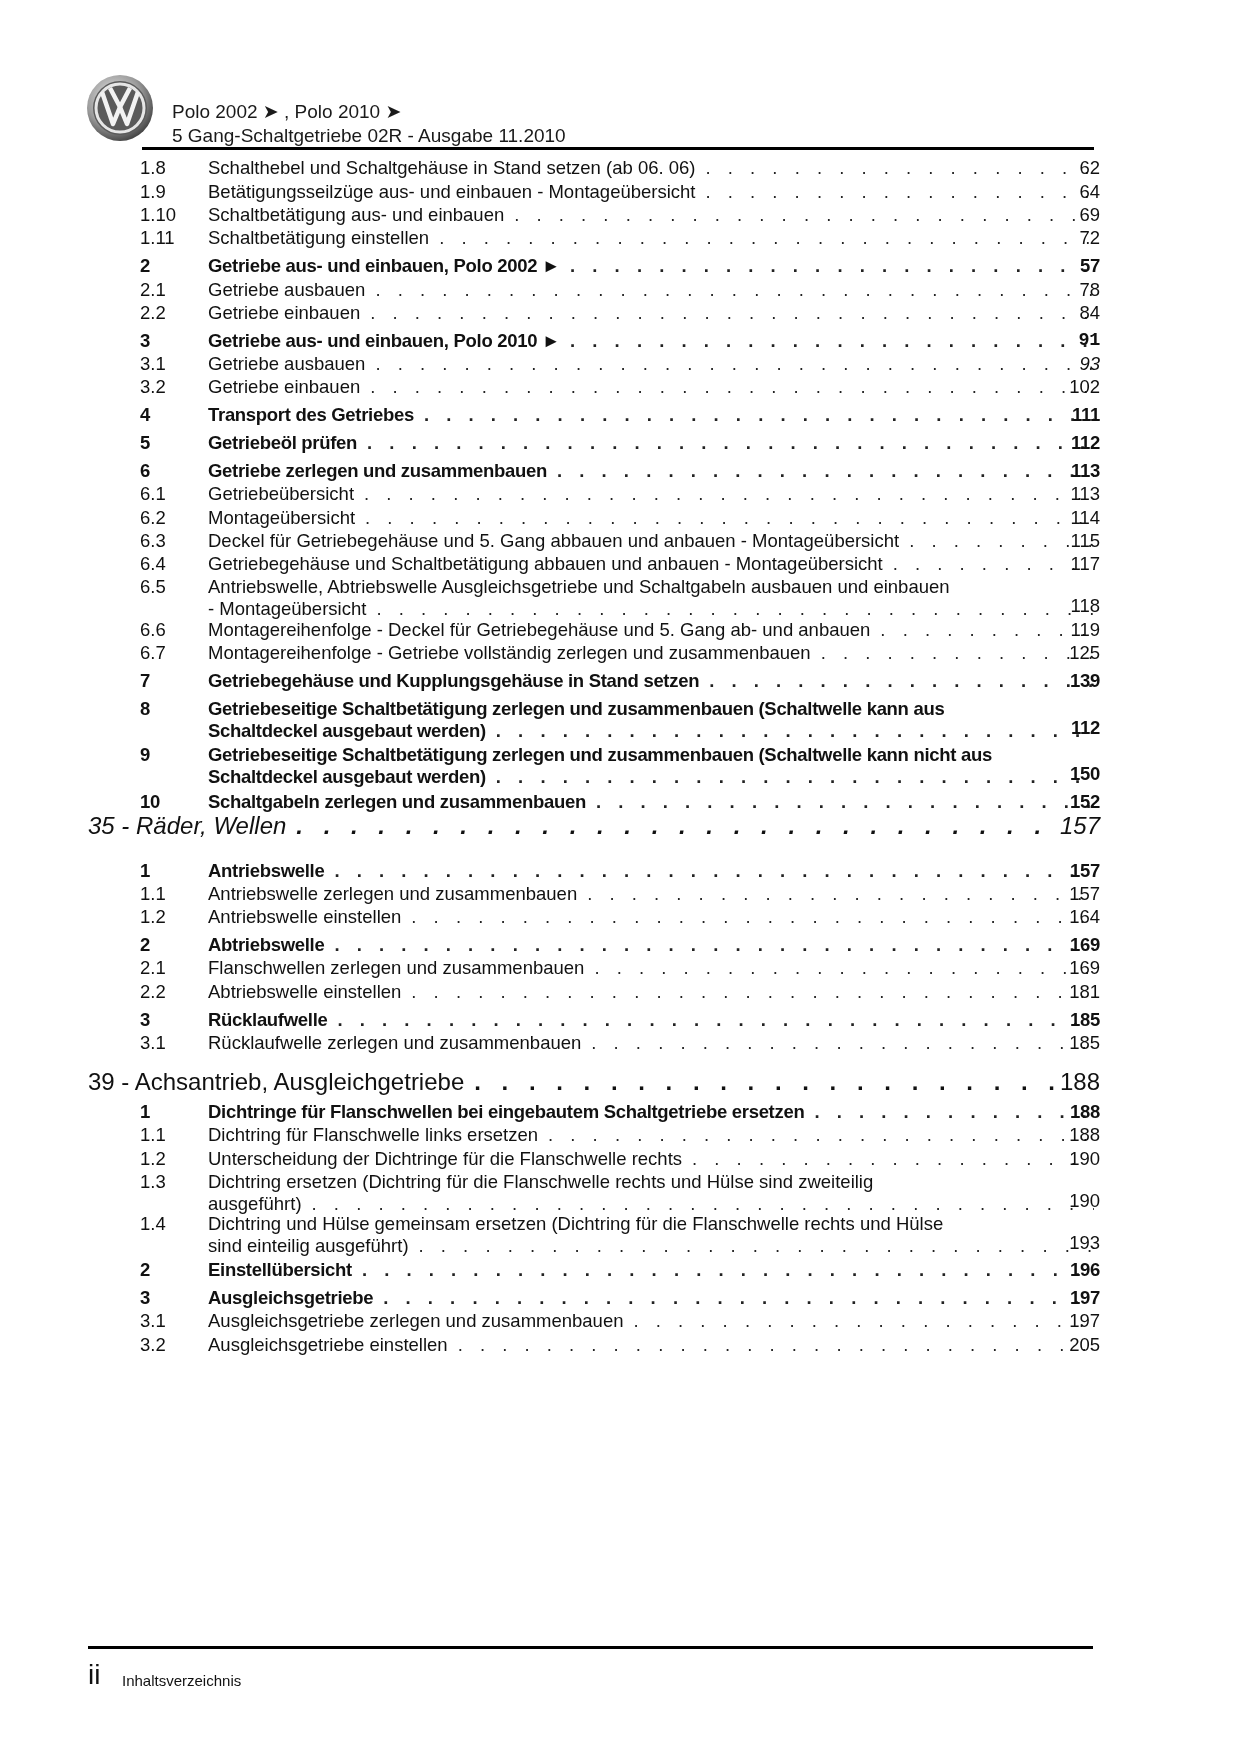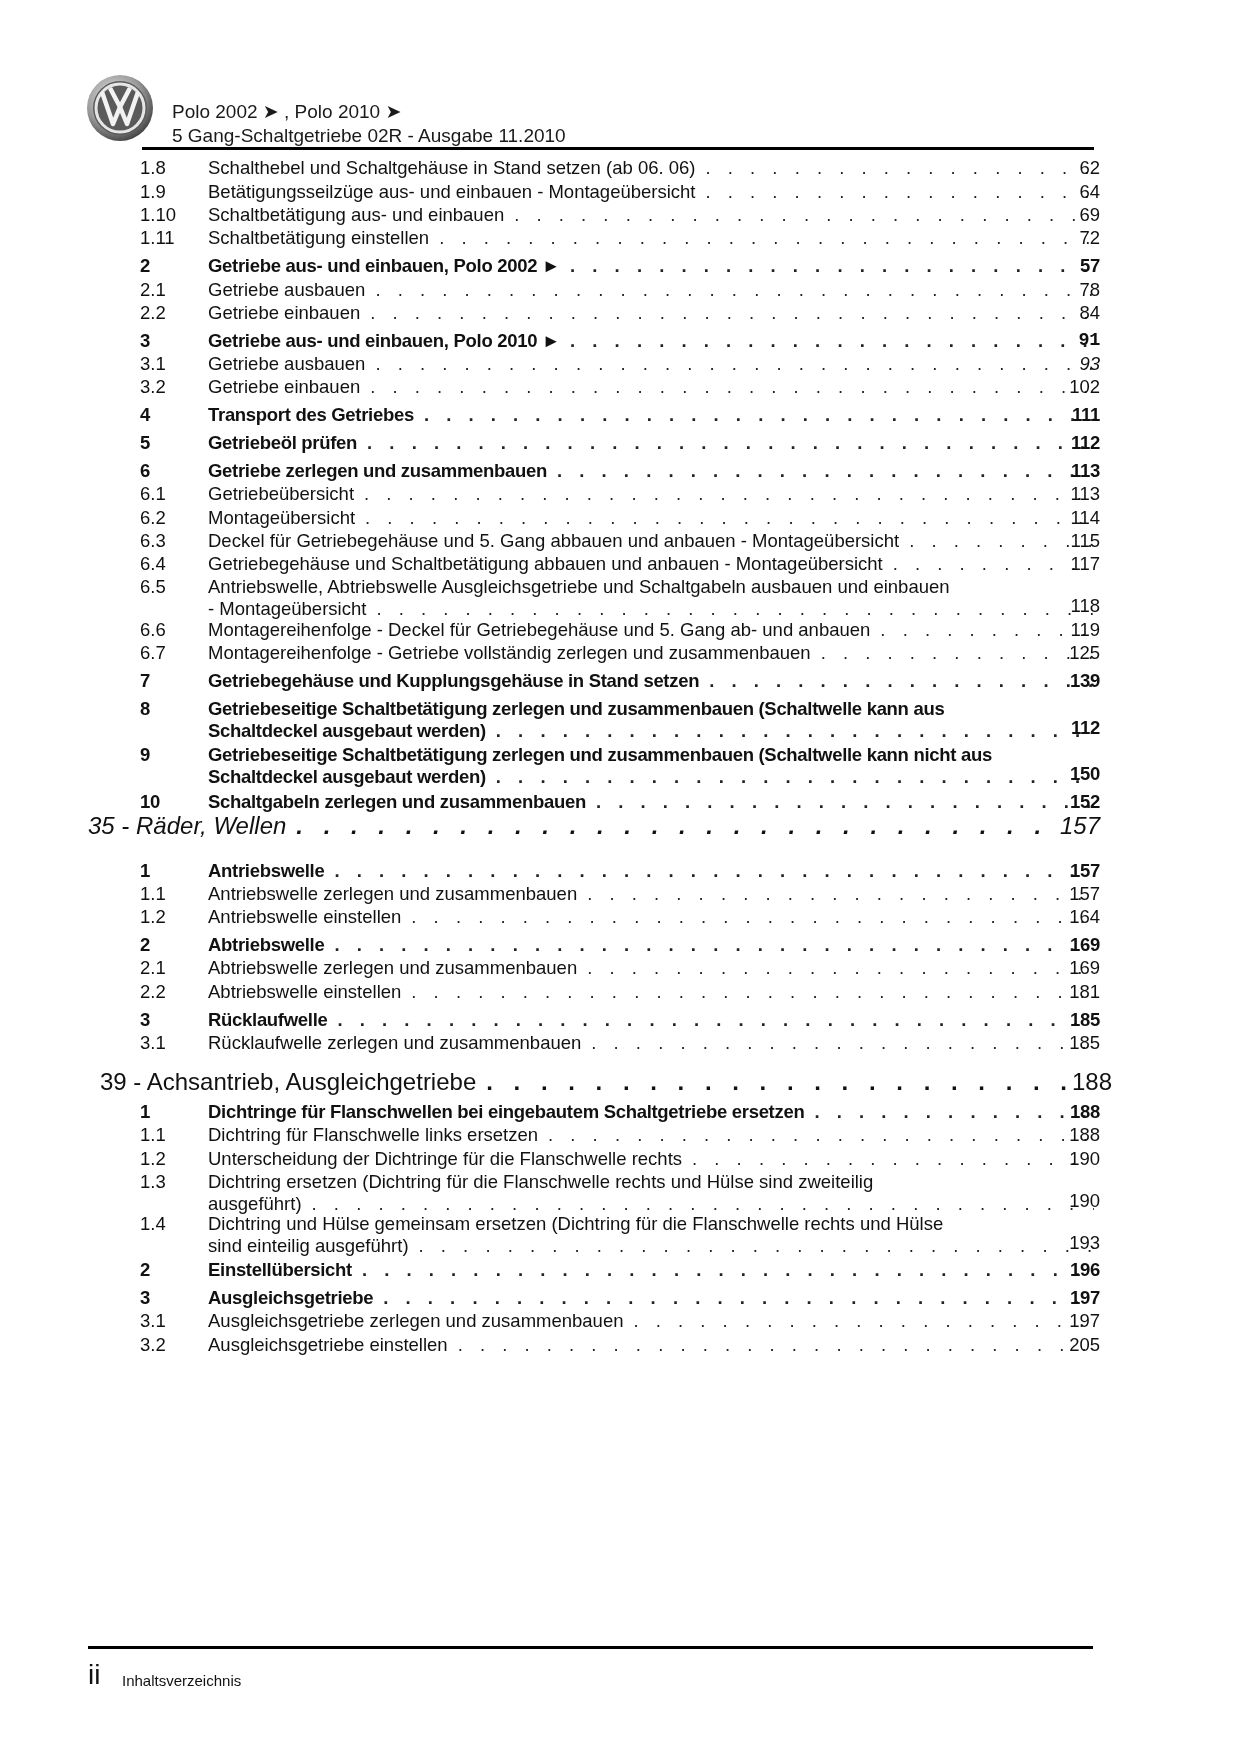--- a/index.html
+++ b/index.html
@@ -346,21 +346,21 @@
           <span class="t">Abtriebswelle</span>
           <span class="dots"> . . . . . . . . . . . . . . . . . . . . . . . . . . . . . . . . . . . . . . . . . . . . . . . . . . . . . . . . . . . . . . . . . . . . . . . . . . . . . . . . . . . . . . . . . . . . . . . . . . . . . . . . . . . . . . . . . . . . . . . . . . . . . . . . . . . . . . . . . . . . . . . . . . . . . . . . . . . . . . . . . . . . . . . . . . . . . . . . . . . . . . . . . . . . . . . . . . . . . . . .</span>
         </div>
       </div>
       <span class="page" style="top: 0px;">169</span>
     </div>
     <div class="row" style="top: 957px;">
       <span class="num">2.1</span>
       <div class="title-wrap">
         <div class="line">
-          <span class="t">Abtriebswelle zerlegen und zusammenbauen</span>
+          <span class="t">Flanschwellen zerlegen und zusammenbauen</span>
           <span class="dots"> . . . . . . . . . . . . . . . . . . . . . . . . . . . . . . . . . . . . . . . . . . . . . . . . . . . . . . . . . . . . . . . . . . . . . . . . . . . . . . . . . . . . . . . . . . . . . . . . . . . . . . . . . . . . . . . . . . . . . . . . . . . . . . . . . . . . . . . . . . . . . . . . . . . . . . . . . . . . . . . . . . . . . . . . . . . . . . . . . . . . . . . . . . . . . . . . . . . . . . . .</span>
         </div>
       </div>
       <span class="page" style="top: 0px;">169</span>
     </div>
     <div class="row" style="top: 981px;">
       <span class="num">2.2</span>
       <div class="title-wrap">
         <div class="line">
           <span class="t">Abtriebswelle einstellen</span>
@@ -382,21 +382,21 @@
     <div class="row" style="top: 1032px;">
       <span class="num">3.1</span>
       <div class="title-wrap">
         <div class="line">
           <span class="t">Rücklaufwelle zerlegen und zusammenbauen</span>
           <span class="dots"> . . . . . . . . . . . . . . . . . . . . . . . . . . . . . . . . . . . . . . . . . . . . . . . . . . . . . . . . . . . . . . . . . . . . . . . . . . . . . . . . . . . . . . . . . . . . . . . . . . . . . . . . . . . . . . . . . . . . . . . . . . . . . . . . . . . . . . . . . . . . . . . . . . . . . . . . . . . . . . . . . . . . . . . . . . . . . . . . . . . . . . . . . . . . . . . . . . . . . . . .</span>
         </div>
       </div>
       <span class="page" style="top: 0px;">185</span>
     </div>
-    <div class="chap" style="top: 1068px; margin-left: 12px;">
+    <div class="chap" style="top: 1068px;">
       <div class="line">
         <span class="t">39 - Achsantrieb, Ausgleichgetriebe</span>
         <span class="dots"> . . . . . . . . . . . . . . . . . . . . . . . . . . . . . . . . . . . . . . . . . . . . . . . . . . . . . . . . . . . . . . . . . . . . . . . . . . . . . . . . . . . . . . . . . . . . . . . . . . . . . . . . . . . . . . . . . . . . . . . . . . . . . . . . . . . . . . . . . . . . . . . . . . . . . . . . . . . . . . . . . . . . . . . . . . . . . . . . . . . . . . . . . . . . . . . . . . . . . . . .</span>
         <span class="page">188</span>
       </div>
     </div>
     <div class="row bold" style="top: 1101px;">
       <span class="num">1</span>
       <div class="title-wrap">
         <div class="line">

